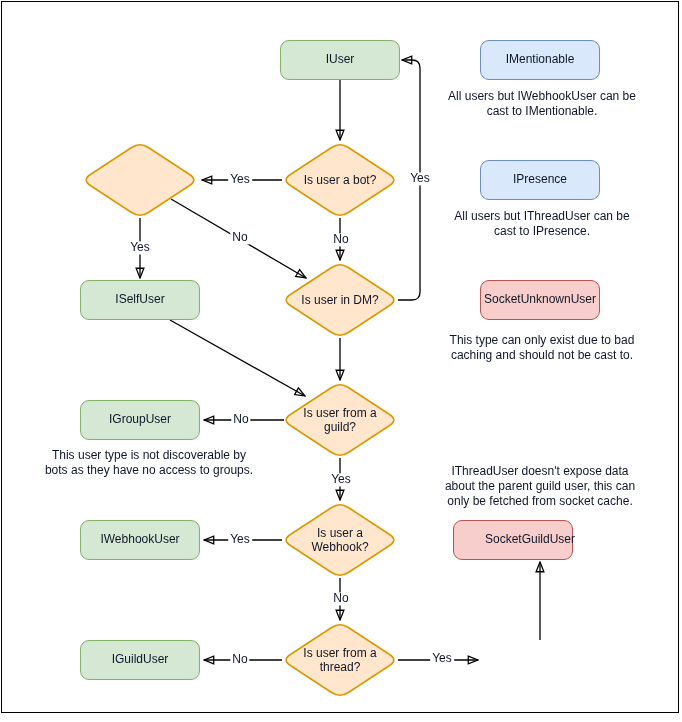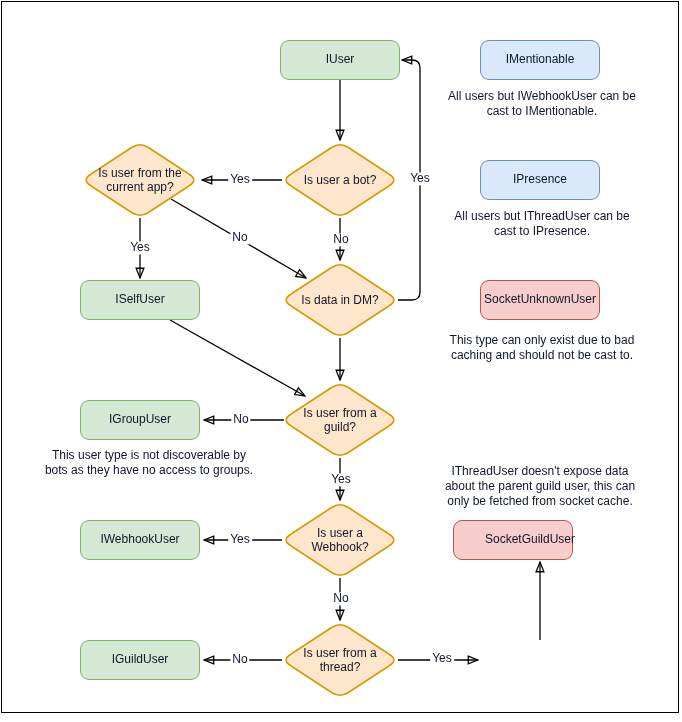--- a/index.html
+++ b/index.html
@@ -94,33 +94,32 @@
     <span>SocketGuildUser</span>
   </div>
   <div class="box green" style="left:80px;top:640px;">
     <span>IGuildUser</span>
   </div>
 
   <div class="diamond" style="left:82px;top:142px;">
     <svg width="116" height="76" viewBox="0 0 116 76">
         <path class="shape" d="M66.4,5.5 L107.6,32.5 Q116,38 107.6,43.5 L66.4,70.5 Q58,76 49.6,70.5 L8.4,43.5 Q0,38 8.4,32.5 L49.6,5.5 Q58,0 66.4,5.5 Z"></path>
       </svg>
-    <span class="dlabel">Is user from the current app?</span>
   </div>
   <div class="diamond" style="left:282px;top:142px;">
     <svg width="116" height="76" viewBox="0 0 116 76">
         <path class="shape" d="M66.4,5.5 L107.6,32.5 Q116,38 107.6,43.5 L66.4,70.5 Q58,76 49.6,70.5 L8.4,43.5 Q0,38 8.4,32.5 L49.6,5.5 Q58,0 66.4,5.5 Z"></path>
       </svg>
     <span class="dlabel">Is user a bot?</span>
   </div>
   <div class="diamond" style="left:282px;top:262px;">
     <svg width="116" height="76" viewBox="0 0 116 76">
         <path class="shape" d="M66.4,5.5 L107.6,32.5 Q116,38 107.6,43.5 L66.4,70.5 Q58,76 49.6,70.5 L8.4,43.5 Q0,38 8.4,32.5 L49.6,5.5 Q58,0 66.4,5.5 Z"></path>
       </svg>
-    <span class="dlabel">Is data in DM?</span>
+    <span class="dlabel">Is user in DM?</span>
   </div>
   <div class="diamond" style="left:282px;top:382px;">
     <svg width="116" height="76" viewBox="0 0 116 76">
         <path class="shape" d="M66.4,5.5 L107.6,32.5 Q116,38 107.6,43.5 L66.4,70.5 Q58,76 49.6,70.5 L8.4,43.5 Q0,38 8.4,32.5 L49.6,5.5 Q58,0 66.4,5.5 Z"></path>
       </svg>
     <span class="dlabel">Is user from a guild?</span>
   </div>
   <div class="diamond" style="left:282px;top:502px;">
     <svg width="116" height="76" viewBox="0 0 116 76">
         <path class="shape" d="M66.4,5.5 L107.6,32.5 Q116,38 107.6,43.5 L66.4,70.5 Q58,76 49.6,70.5 L8.4,43.5 Q0,38 8.4,32.5 L49.6,5.5 Q58,0 66.4,5.5 Z"></path>

